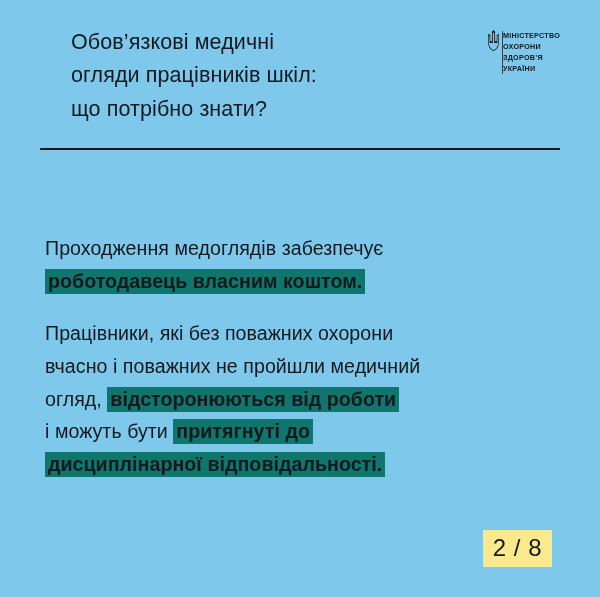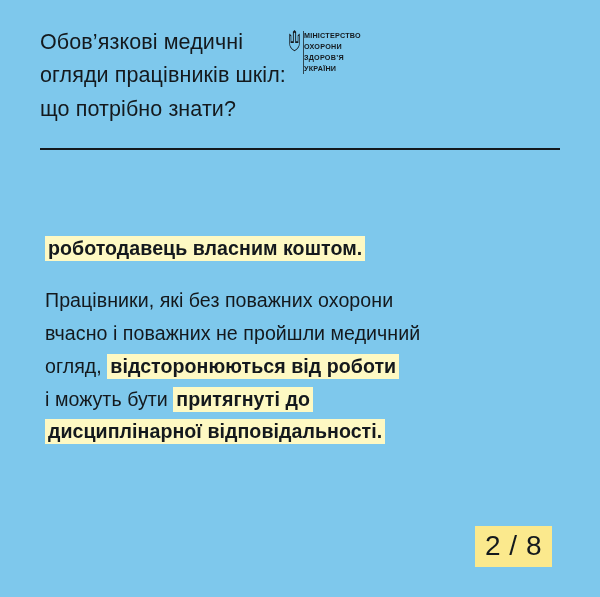--- a/index.html
+++ b/index.html
@@ -19,20 +19,22 @@
     inset: 0;
     padding: 26px 40px 20px 40px;
     display: flex;
     flex-direction: column;
   }
 
   
   .header {
     display: flex;
     align-items: flex-start;
+    justify-content: space-between;
+    margin-left: 31px;
   }
   .title {
     font-size: 21.5px;
     font-weight: 400;
     line-height: 1.55;
     letter-spacing: 0.1px;
     color: #14191d;
     max-width: 390px;
   }
   .title .line { display: block; white-space: nowrap; }
@@ -81,38 +83,38 @@
   }
   .para {
     font-size: 19.6px;
     line-height: 1.68;
     color: #14191d;
     letter-spacing: 0.05px;
   }
   .para + .para { margin-top: 19px; }
   .para .line { display: block; white-space: nowrap; }
   .hl {
-    background: #fef9c3;
+    background: #0f766e;
     font-weight: 700;
     padding: 1px 3px 2px 3px;
     box-decoration-break: clone;
     -webkit-box-decoration-break: clone;
   }
 
   
   .footer {
     margin-top: auto;
     display: flex;
     justify-content: flex-end;
     padding-right: 8px;
     padding-bottom: 10px;
   }
   .pager {
     background: #fbe98d;
-    font-size: 28px;
+    font-size: 24px;
     font-weight: 400;
     color: #14191d;
     padding: 4px 10px 5px 10px;
     letter-spacing: 0.5px;
   }
 </style>
 </head>
 <body>
 
 <div class="slide">
@@ -136,20 +138,21 @@
         <span>України</span>
       </div>
     </div>
   </div>
 
   <div class="rule"></div>
 
   <div class="body">
 
     <p class="para">
+      <span class="line">Проходження медоглядів забезпечує</span>
       <span class="line"><span class="hl">роботодавець власним коштом.</span></span>
     </p>
 
     <p class="para">
       <span class="line">Працівники, які без поважних охорони</span>
       <span class="line">вчасно і поважних не пройшли медичний</span>
       <span class="line"><span>огляд, </span><span class="hl">відсторонюються від роботи</span></span>
       <span class="line"><span>і можуть бути </span><span class="hl">притягнуті до</span></span>
       <span class="line"><span class="hl">дисциплінарної відповідальності.</span></span>
     </p>

